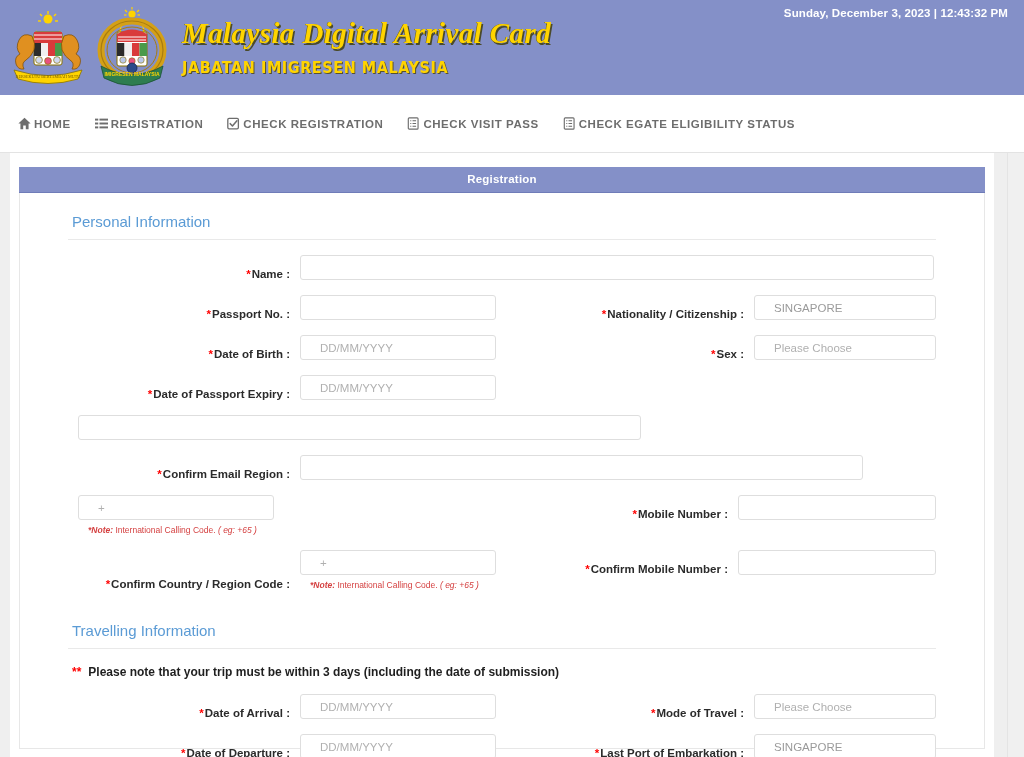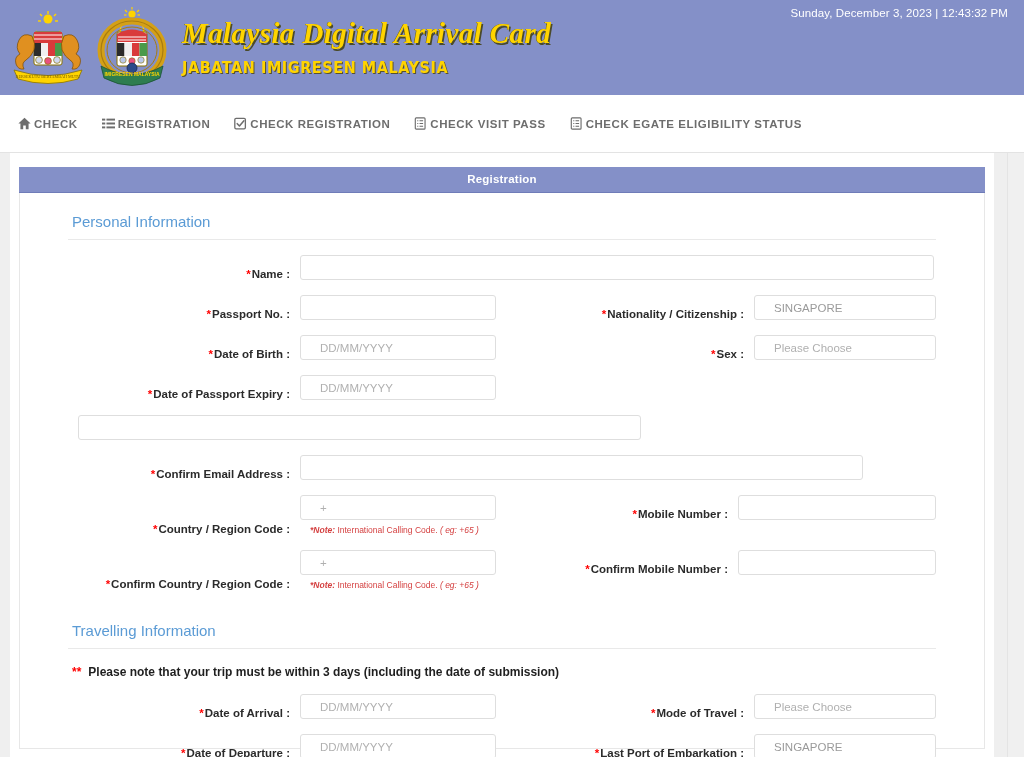--- a/index.html
+++ b/index.html
@@ -55,21 +55,21 @@
     white-space: nowrap;
     transform: scaleX(0.96);
     transform-origin: left center;
   }
 
   .banner-datetime {
     position: absolute;
     top: 7px;
     right: 16px;
     font-size: 11.5px;
-    font-weight: normal;
+    font-weight: bold;
     color: #ffffff;
     letter-spacing: 0.1px;
   }
 
   
   .navbar {
     height: 58px;
     background: #ffffff;
     border-bottom: 1px solid #e3e3e3;
     display: flex;
@@ -313,21 +313,21 @@
 </div>
 
 <div class="navbar">
 
   <a class="nav-item">
     <span class="nav-ico">
       <svg width="13" height="13" viewBox="0 0 16 16" fill="currentColor">
         <path d="M8 1 L0.5 8 H3 V15 H6.4 V10.5 H9.6 V15 H13 V8 H15.5 Z"></path>
       </svg>
     </span>
-    <span>CHECK</span>
+    <span>HOME</span>
   </a>
 
   <a class="nav-item">
     <span class="nav-ico">
       <svg width="13" height="13" viewBox="0 0 16 16" fill="currentColor">
         <rect x="0" y="2" width="4" height="2.4"></rect>
           <rect x="5.5" y="2" width="10.5" height="2.4"></rect>
         <rect x="0" y="6.8" width="4" height="2.4"></rect>
           <rect x="5.5" y="6.8" width="10.5" height="2.4"></rect>
         <rect x="0" y="11.6" width="4" height="2.4"></rect>
@@ -456,33 +456,30 @@
           <div class="fcell" style="width:100%">
             <div class="finput w-email">
               <span></span>
             </div>
           </div>
         </div>
 
         <div class="frow">
           <div class="fcell" style="width:100%">
             <div class="flabel lbl-w1">
-              <span class="req">*</span><span>Confirm Email Address :</span>
+              <span class="req">*</span><span>Confirm Email Region :</span>
             </div>
             <div class="finput w-email">
               <span></span>
             </div>
           </div>
         </div>
 
         <div class="frow">
           <div class="fcell left">
-            <div class="flabel lbl-w1">
-              <span class="req">*</span><span>Country / Region Code :</span>
-            </div>
             <div class="col-stack">
               <div class="finput w-code">
                 <span>+</span>
               </div>
               <div class="fnote">
                 <span class="nlabel">*Note:</span><span> International Calling Code.</span><span class="nitalic"> ( eg: +65 )</span>
               </div>
             </div>
           </div>
           <div class="fcell right">

